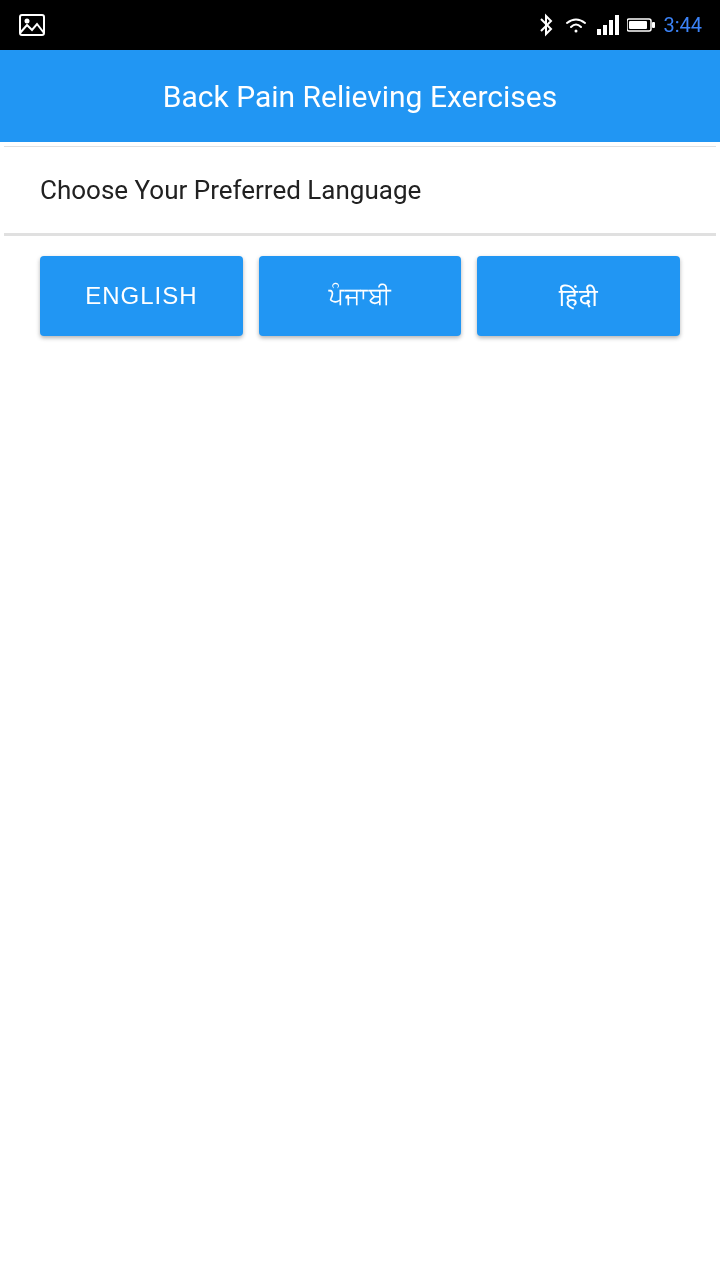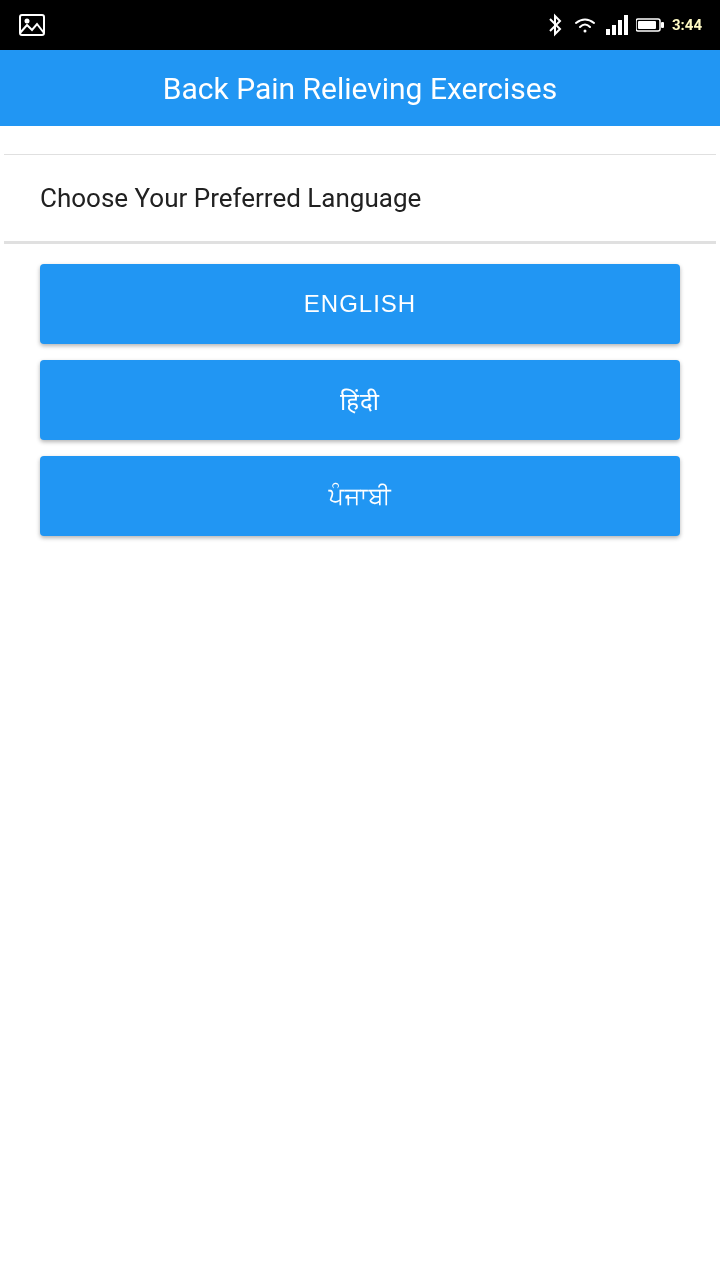--- a/index.html
+++ b/index.html
@@ -33,29 +33,29 @@
       align-items: center;
     }
 
     .status-bar-right {
       display: flex;
       align-items: center;
       gap: 8px;
     }
 
     .status-time {
-      color: #fef9c3;
-      font-size: 15px;
-      font-weight: 700;
+      color: #3b82f6;
+      font-size: 20px;
+      font-weight: 400;
     }
 
     
     .app-header {
       width: 100%;
-      height: 76px;
+      height: 92px;
       background: #2196F3;
       display: flex;
       align-items: center;
       justify-content: center;
       padding: 0 20px;
     }
 
     .app-title {
       color: #ffffff;
       font-size: 30px;
@@ -66,36 +66,35 @@
     
     .divider {
       width: 100%;
       height: 1px;
       background: #e0e0e0;
     }
 
     
     .content {
       padding: 4px;
-      margin-top: 24px;
     }
 
     
     .language-option {
       padding: 28px 36px;
       font-size: 26px;
       color: #212121;
       font-weight: 400;
     }
 
     
     .button-section {
       padding: 20px 36px;
       display: flex;
-      flex-direction: column;
+      flex-direction: row;
       gap: 16px;
     }
 
     .lang-button {
       width: 100%;
       height: 80px;
       background: #2196F3;
       color: #ffffff;
       border: none;
       border-radius: 4px;
@@ -168,20 +167,20 @@
   <div class="divider"></div>
 
 
   <div class="divider"></div>
 
   <div class="button-section">
     <button class="lang-button">
       <span>ENGLISH</span>
     </button>
     <button class="lang-button">
-      <span>हिंदी</span>
+      <span>ਪੰਜਾਬੀ</span>
     </button>
     <button class="lang-button">
-      <span>ਪੰਜਾਬੀ</span>
+      <span>हिंदी</span>
     </button>
   </div>
 
 </div>
 
 </body></html>

